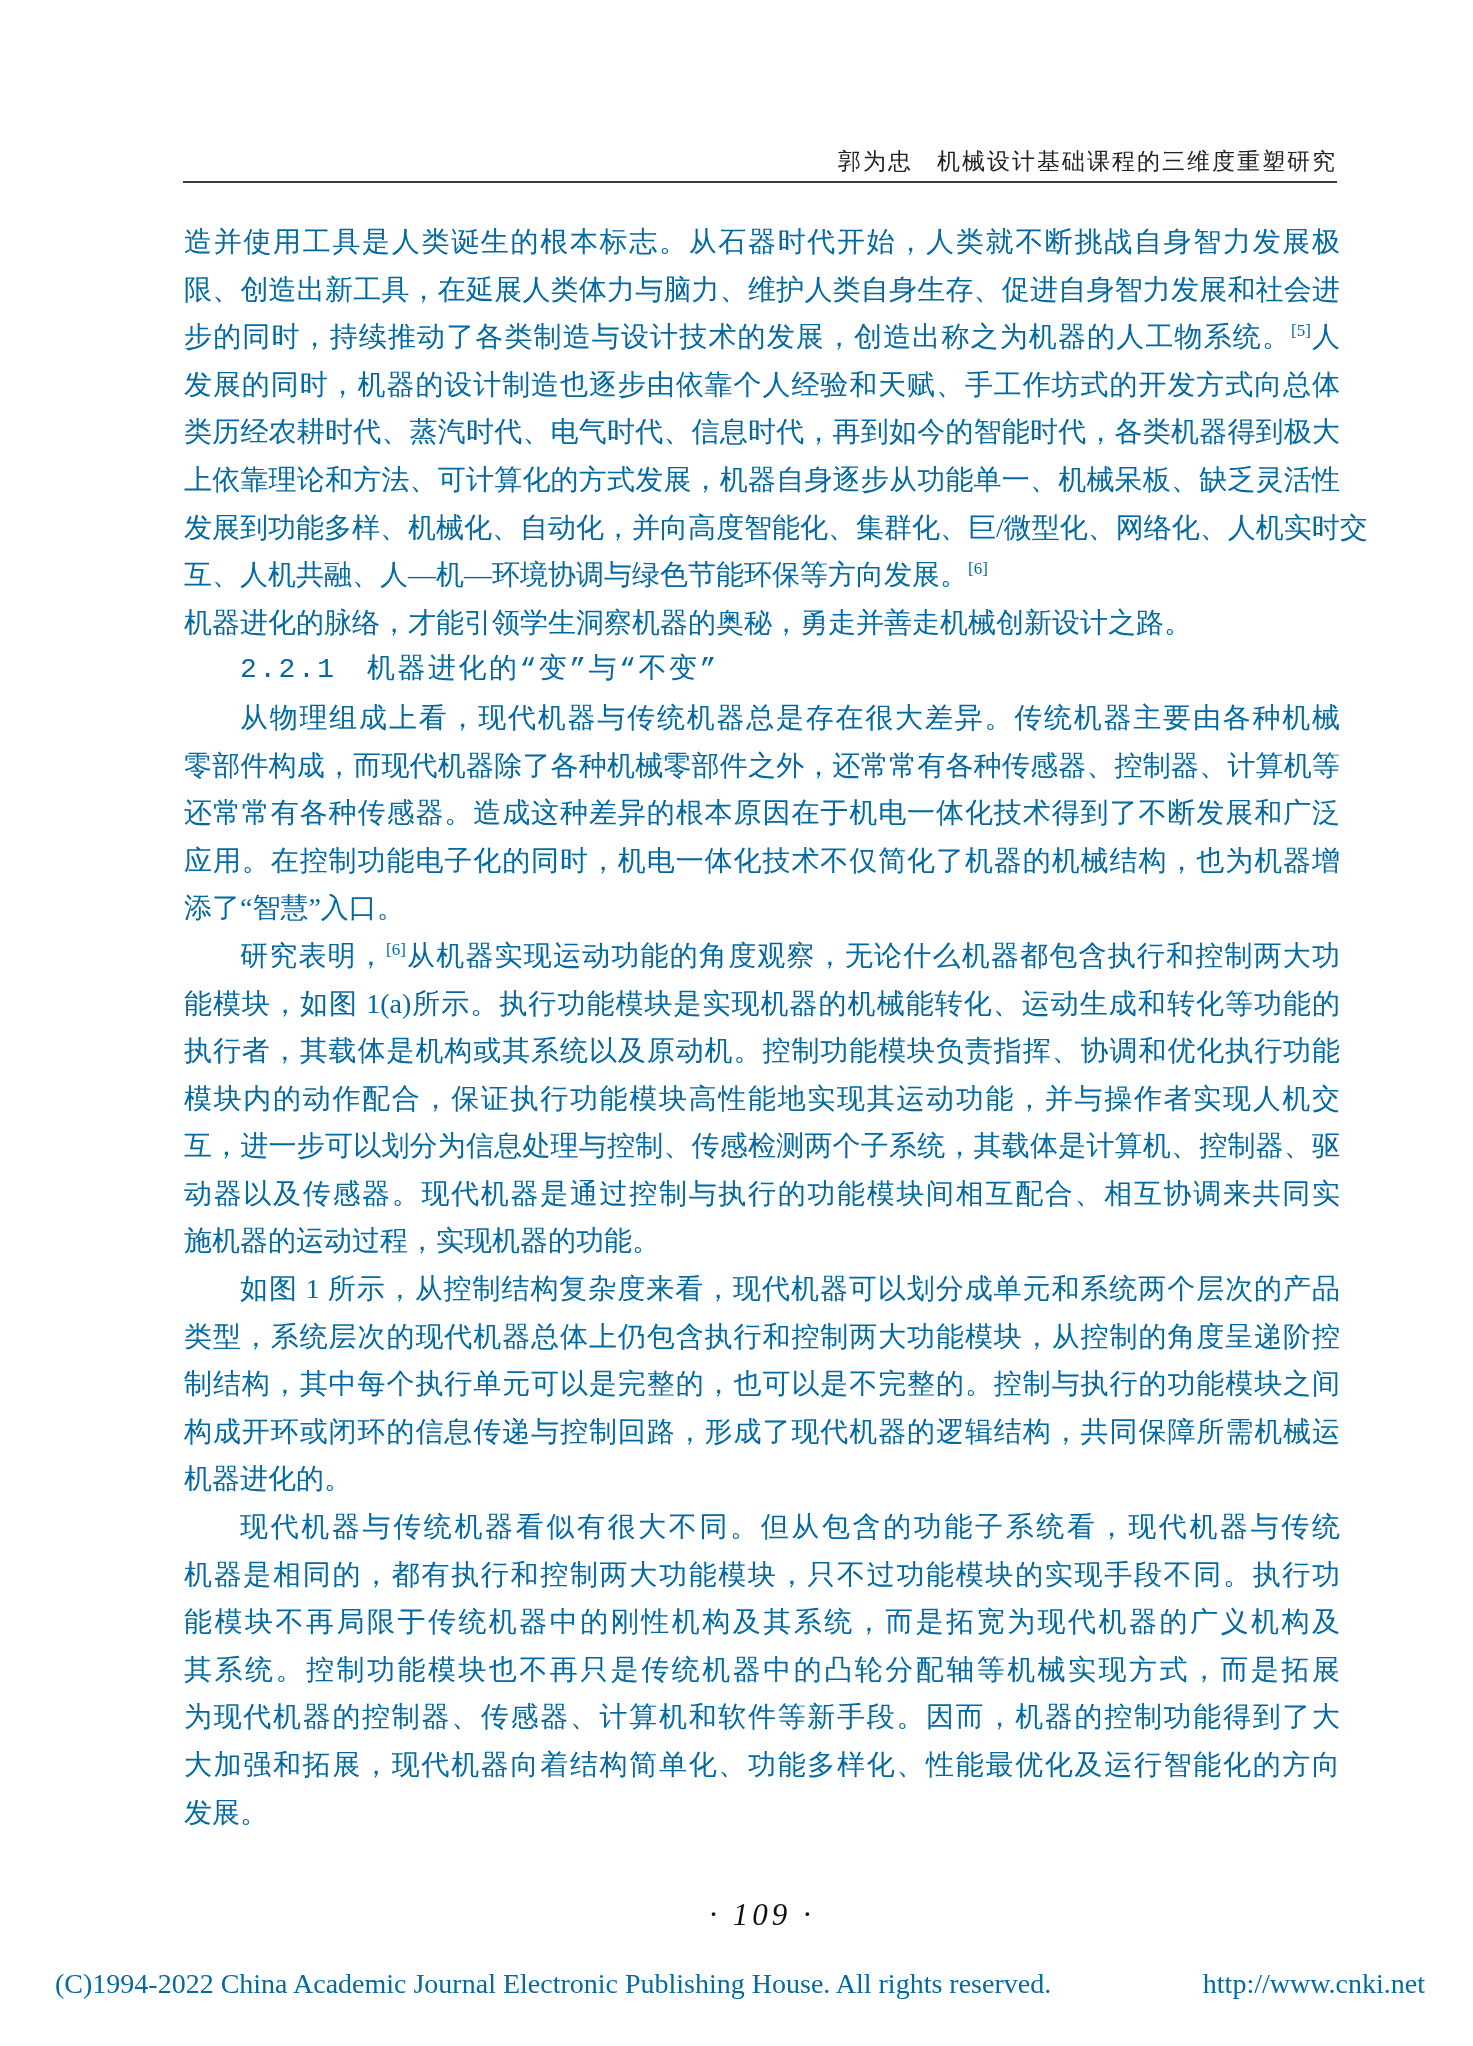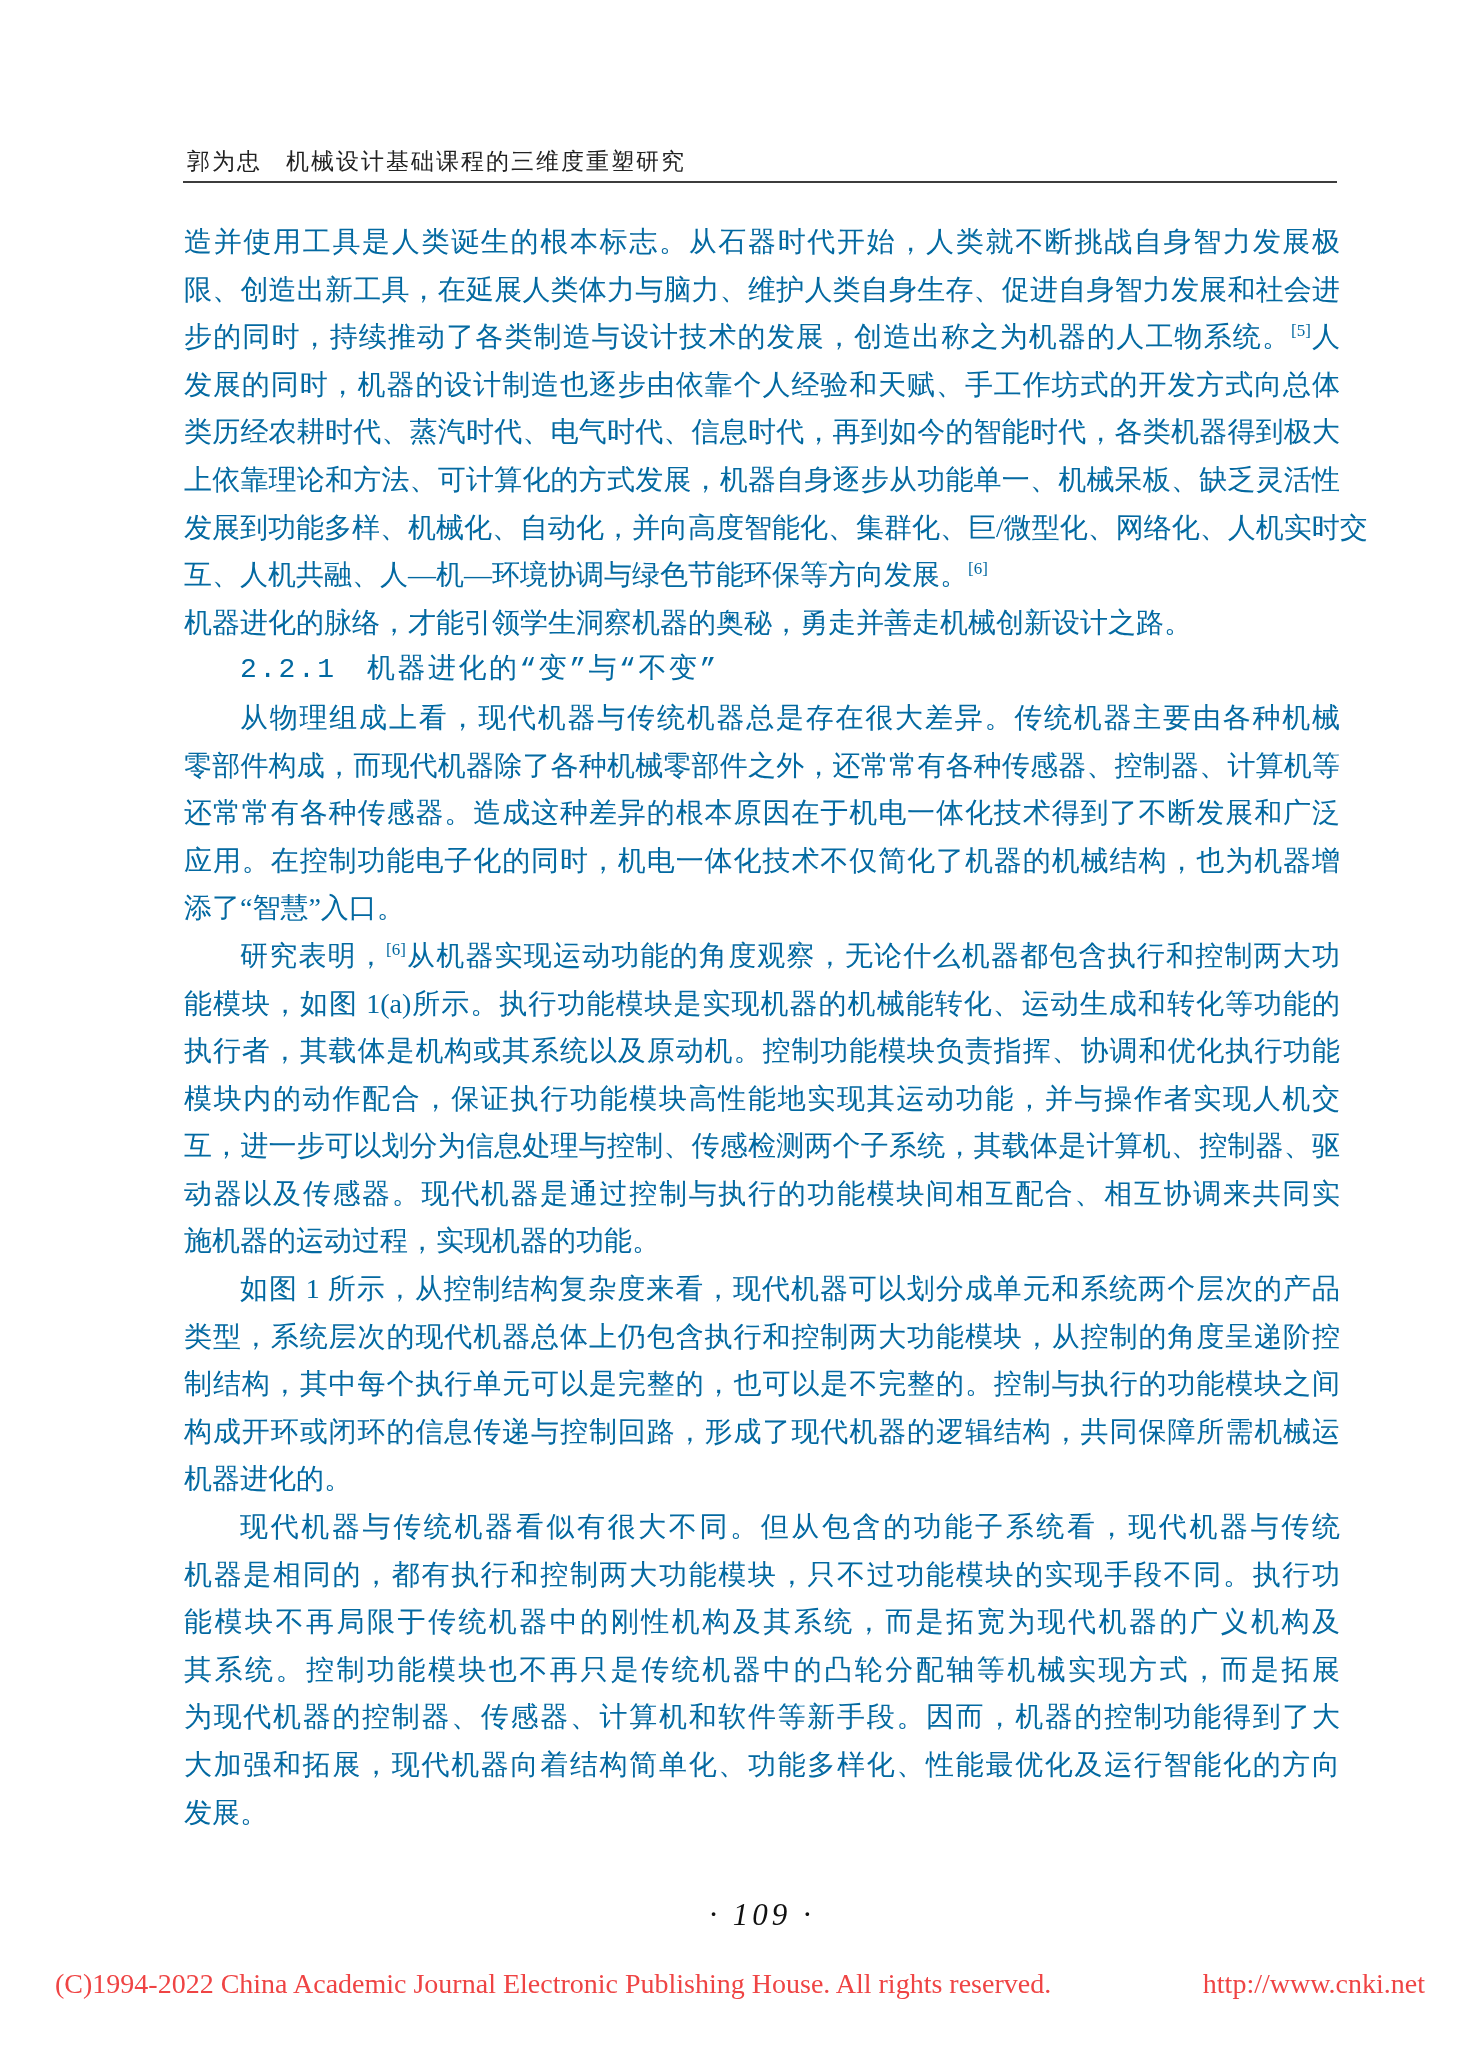--- a/index.html
+++ b/index.html
@@ -3,21 +3,21 @@
 <meta charset="utf-8">
 <style>
   html,body{margin:0;padding:0;}
   body{
     width:1473px;height:2046px;position:relative;background:#ffffff;
     font-family:"Liberation Serif","DejaVu Serif",serif;
     color:#1c1c1c;overflow:hidden;
   }
   .page-header{
     position:absolute;top:146px;left:187px;width:1150px;
-    text-align:left;font-size:23px;letter-spacing:2px;color:#222;
+    text-align:right;font-size:23px;letter-spacing:2px;color:#222;
     font-style:normal;white-space:nowrap;
   }
   .page-header .author{margin-right:24px;}
   .header-rule{
     position:absolute;top:181px;left:183px;width:1154px;height:2px;
     background:#3c3c3c;
   }
   .body-text{
     position:absolute;top:218px;left:184px;width:1156px;
     font-size:28px;color:#0369a1;
@@ -35,21 +35,21 @@
   sup.ref{
     font-size:17px;line-height:0;vertical-align:super;letter-spacing:0;
   }
   .page-number{
     position:absolute;top:1897px;left:187px;width:1150px;
     text-align:center;font-size:31px;color:#111;
     font-style:italic;letter-spacing:4px;
   }
   .page-footer{
     position:absolute;top:1968px;left:55px;width:1370px;
-    font-size:28px;color:#ef4444;white-space:nowrap;
+    font-size:28px;color:#0369a1;white-space:nowrap;
     display:flex;justify-content:space-between;
   }
 </style>
 </head>
 <body>
 
 <div class="page-header">
   <span class="author">郭为忠</span><span>机械设计基础课程的三维度重塑研究</span>
 </div>
 

